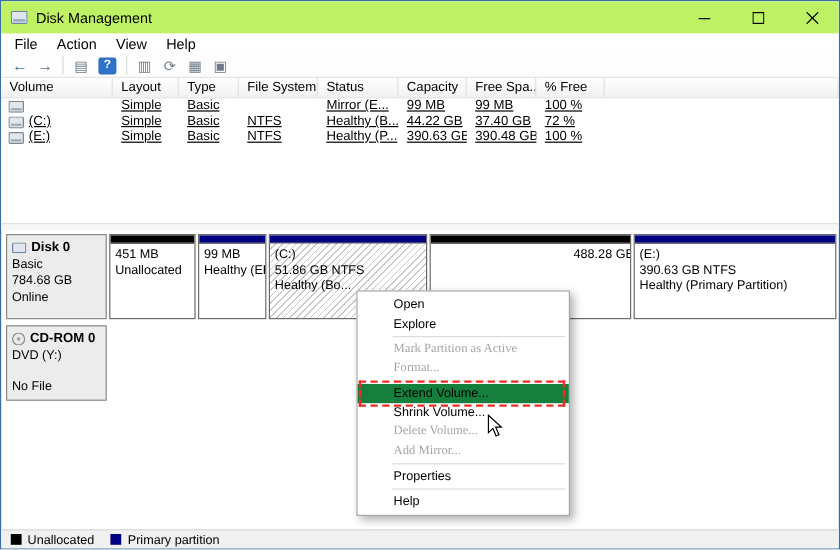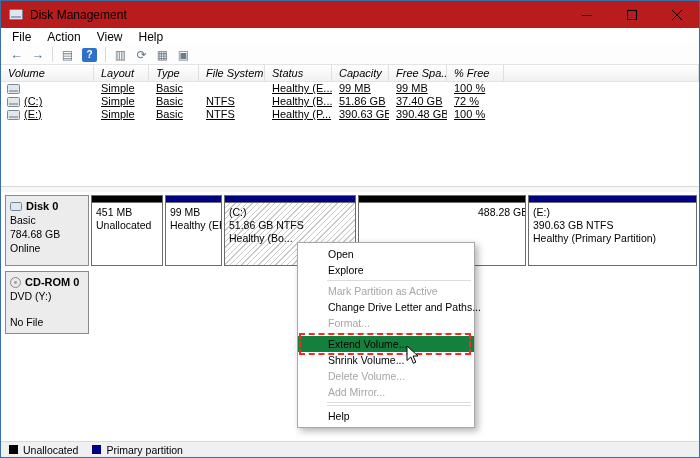--- a/index.html
+++ b/index.html
@@ -7,21 +7,21 @@
   body { font-family:"Liberation Sans", sans-serif; }
 
   .window{
     position:relative; width:700px; height:458px;
     border:1px solid #3a6ea5; background:#fff; overflow:hidden;
     font-size:11px; color:#000;
   }
 
   
   .titlebar{ position:absolute; top:0; left:0; right:0; height:27px;
-    display:flex; align-items:center; padding-left:8px; background:#b91c1c; }
+    display:flex; align-items:center; padding-left:8px; background:#bef264; }
   .titlebar .title{ font-size:12px; margin-left:7px; }
   .win-controls{ position:absolute; right:0; top:0; height:27px; display:flex; }
   .win-btn{ width:45px; height:27px; display:flex; align-items:center; justify-content:center; }
   .win-btn svg{ display:block; }
 
   
   .menubar{ position:absolute; top:27px; left:0; right:0; height:17px;
     display:flex; align-items:center; padding-left:3px; background:#fff; font-size:12px; }
   .menu-item{ padding:1px 8px; }
 
@@ -34,21 +34,21 @@
   .tbtn.gray{ color:#6d7b88; font-size:12px; }
   .tbtn.help-btn{ width:15px; height:14px; margin:0 4px; background:#2f71c9; color:#fff;
     border-radius:2px; font-size:10px; font-weight:bold; }
   .tsep{ width:1px; height:15px; background:#d8d8d8; margin:0 4px; }
 
   
   .listview{ position:absolute; top:64px; left:0; right:0; height:122px;
     background:#fff; border-bottom:1px solid #d9d9d9; }
   .lv-grid{ display:grid; grid-template-columns:93px 55px 50px 66px 67px 57px 58px 57px 1fr; }
   .lv-header{ height:17px; background:linear-gradient(#ffffff,#f1f1f1); border-bottom:1px solid #e3e3e3; }
-  .hcell{ padding:2px 8px 0 7px; border-right:1px solid #e0e0e0; white-space:nowrap; overflow:hidden;font-style:italic; }
+  .hcell{ padding:2px 8px 0 7px; border-right:1px solid #e0e0e0; white-space:nowrap; overflow:hidden; }
   .lv-row{ height:13px; line-height:13px; }
   .cell{ padding-left:7px; white-space:nowrap; overflow:hidden;text-decoration:underline; }
   .cell.vol{ display:flex; align-items:center; gap:4px; padding-left:6px; }
   .cell.vol svg{ flex:0 0 auto; }
 
   
   .splitter{ position:absolute; top:186px; left:0; right:0; height:5px; background:#f7f7f7; }
 
   .disk-block{ position:absolute; left:4px; width:692px; display:flex; }
   .disk0{ top:194px; height:71px; }
@@ -76,21 +76,21 @@
   .legend-item{ display:flex; align-items:center; gap:5px; }
   .sq{ width:9px; height:9px; display:inline-block; }
   .sq-unalloc{ background:#000000; }
   .sq-primary{ background:#000082; }
 
   
   .ctx-menu{ position:absolute; left:296px; top:241px; width:178px;
     background:#ffffff; border:1px solid #a8a8a8; box-shadow:3px 3px 7px rgba(0,0,0,.3);
     padding:3px 0; z-index:5; }
   .cm-item{ height:16px; line-height:16px; padding-left:30px; font-size:10.5px; white-space:nowrap; }
-  .cm-item.disabled{ color:#a6a6a6; }
+  .cm-item.disabled{ color:#a6a6a6;font-family:Liberation Serif, serif; }
   .cm-item.highlight{ background:#15803d; position:relative; }
   .cm-sep{ height:1px; background:#dcdcdc; margin:2px 3px 2px 29px; }
   .anno{ position:absolute; left:1px; right:3px; top:-3px; bottom:-3px;
     border:2px dashed #ef2d24; pointer-events:none; }
 
   
   .cursor{ position:absolute; left:405px; top:344px; z-index:10; }
 </style>
 </head>
 <body>
@@ -160,40 +160,40 @@
       <div class="cell vol">
           <svg width="13" height="10">
             <rect x="0.5" y="0.5" width="12" height="9" rx="1" fill="#e3e7eb" stroke="#7a8894"></rect>
             <rect x="2" y="6" width="9" height="2" fill="#9fb0bd"></rect>
           </svg>
           <span></span>
         </div>
       <div class="cell">Simple</div>
       <div class="cell">Basic</div>
       <div class="cell"></div>
-      <div class="cell">Healthy (E...</div>
+      <div class="cell">Mirror (E...</div>
       <div class="cell">99 MB</div>
       <div class="cell">99 MB</div>
       <div class="cell">100 %</div>
       <div class="cell"></div>
     </div>
 
     <div class="lv-grid lv-row">
       <div class="cell vol">
           <svg width="13" height="10">
             <rect x="0.5" y="0.5" width="12" height="9" rx="1" fill="#e3e7eb" stroke="#7a8894"></rect>
             <rect x="2" y="6" width="9" height="2" fill="#9fb0bd"></rect>
           </svg>
           <span>(C:)</span>
         </div>
       <div class="cell">Simple</div>
       <div class="cell">Basic</div>
       <div class="cell">NTFS</div>
       <div class="cell">Healthy (B...</div>
-      <div class="cell">51.86 GB</div>
+      <div class="cell">44.22 GB</div>
       <div class="cell">37.40 GB</div>
       <div class="cell">72 %</div>
       <div class="cell"></div>
     </div>
 
     <div class="lv-grid lv-row">
       <div class="cell vol">
           <svg width="13" height="10">
             <rect x="0.5" y="0.5" width="12" height="9" rx="1" fill="#e3e7eb" stroke="#7a8894"></rect>
             <rect x="2" y="6" width="9" height="2" fill="#9fb0bd"></rect>
@@ -289,31 +289,31 @@
       <span class="sq sq-primary"></span>
       <span>Primary partition</span>
     </span>
   </div>
 
   <div class="ctx-menu">
     <div class="cm-item">Open</div>
     <div class="cm-item">Explore</div>
     <div class="cm-sep"></div>
     <div class="cm-item disabled">Mark Partition as Active</div>
-    <div class="cm-item">Change Drive Letter and Paths...</div>
     <div class="cm-item disabled">Format...</div>
     <div class="cm-sep"></div>
     <div class="cm-item highlight">
       <span>Extend Volume...</span>
       <span class="anno"></span>
     </div>
     <div class="cm-item">Shrink Volume...</div>
     <div class="cm-item disabled">Delete Volume...</div>
     <div class="cm-item disabled">Add Mirror...</div>
     <div class="cm-sep"></div>
+    <div class="cm-item">Properties</div>
     <div class="cm-sep"></div>
     <div class="cm-item">Help</div>
   </div>
 
   <div class="cursor">
     <svg width="13" height="20" viewBox="0 0 13 20">
         <path d="M1 1 L1 15.5 L4.8 12 L7.4 18.3 L9.8 17.2 L7.1 11 L12 11 Z" fill="#ffffff" stroke="#000000" stroke-width="1"></path>
       </svg>
   </div>
 

